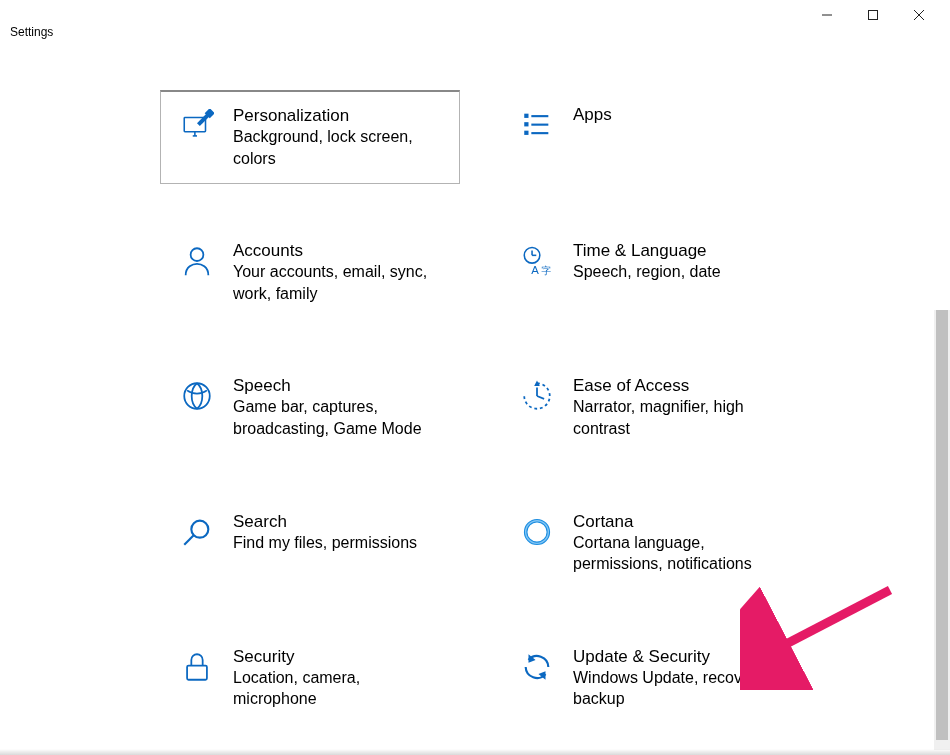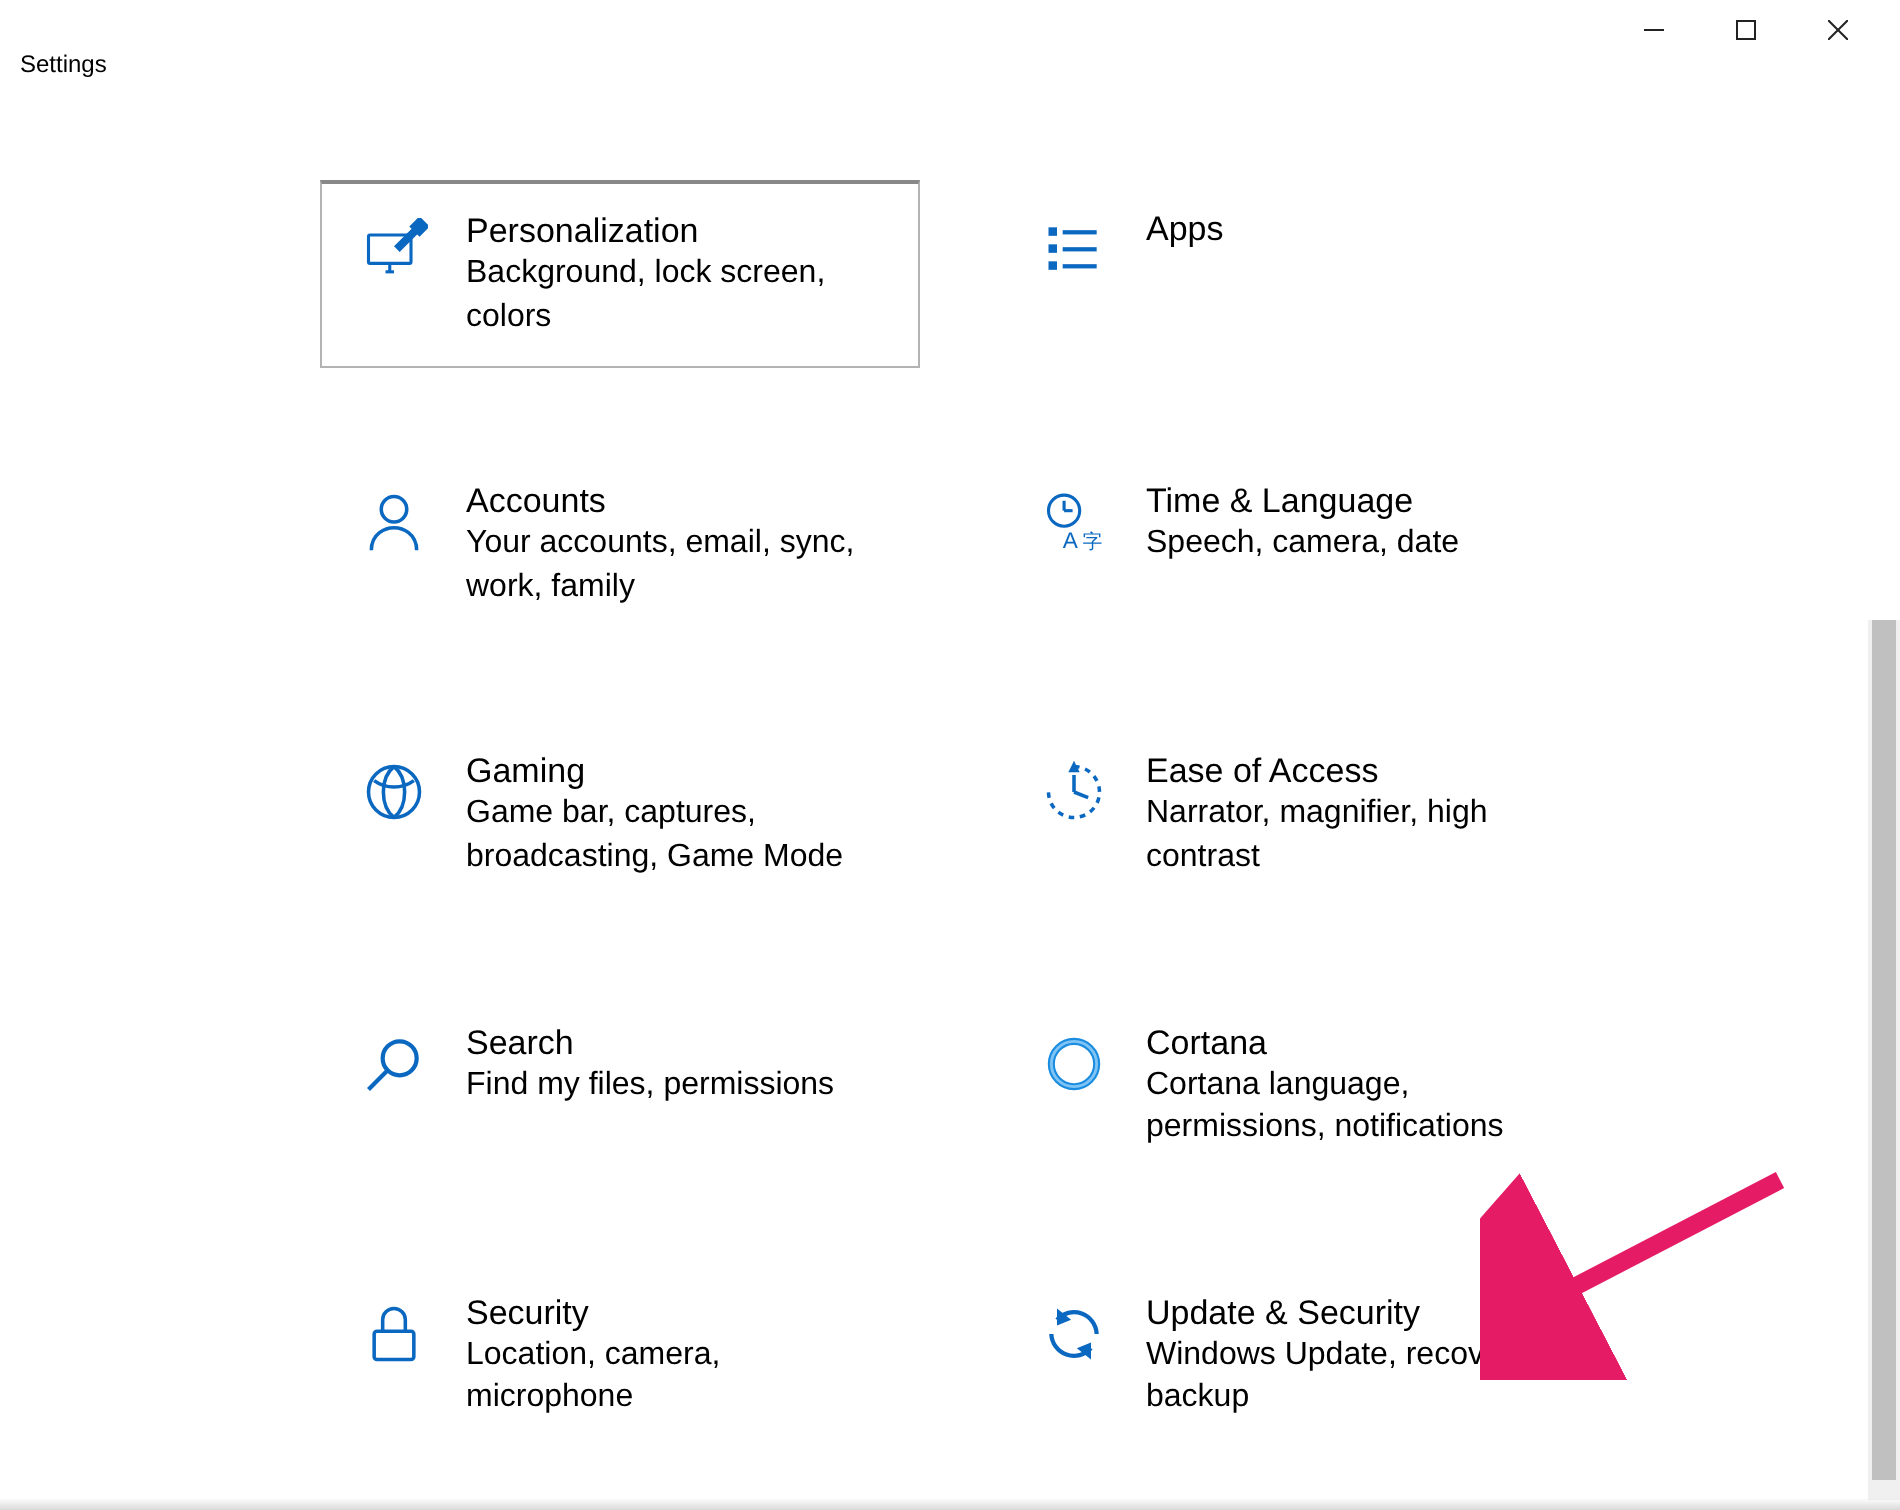--- a/index.html
+++ b/index.html
@@ -156,34 +156,34 @@
       <svg viewBox="0 0 48 48" fill="none" stroke="#0b68c1" stroke-width="2.2">
         <circle cx="17" cy="16" r="11"></circle>
         <line x1="17" y1="16" x2="17" y2="9"></line>
           <line x1="17" y1="16" x2="23" y2="16"></line>
         <text x="16" y="42" font-size="16" fill="#0b68c1" stroke="none" font-family="sans-serif">A</text>
         <text x="30" y="42" font-size="14" fill="#0b68c1" stroke="none" font-family="sans-serif">字</text>
       </svg>
     </div>
     <div class="card-text">
       <div class="card-title">Time &amp; Language</div>
-      <div class="card-desc">Speech, camera, date</div>
+      <div class="card-desc">Speech, region, date</div>
     </div>
   </div>
 
   <div class="card">
     <div class="icon-wrap">
       <svg viewBox="0 0 48 48" fill="none" stroke="#0b68c1" stroke-width="2.5">
         <circle cx="24" cy="24" r="18"></circle>
         <path d="M24 6 C14 14 14 34 24 42 M24 6 C34 14 34 34 24 42"></path>
         <path d="M10 16 C18 22 30 22 38 16"></path>
       </svg>
     </div>
     <div class="card-text">
-      <div class="card-title">Gaming</div>
+      <div class="card-title">Speech</div>
       <div class="card-desc">Game bar, captures, broadcasting, Game Mode</div>
     </div>
   </div>
 
   <div class="card">
     <div class="icon-wrap">
       <svg viewBox="0 0 48 48" fill="none" stroke="#0b68c1" stroke-width="2.5">
         <path d="M24 6 A18 18 0 1 1 6 24" stroke-dasharray="4 4"></path>
         <polygon points="24,2 20,10 28,10" fill="#0b68c1" stroke="none"></polygon>
         <line x1="24" y1="24" x2="24" y2="12"></line>

